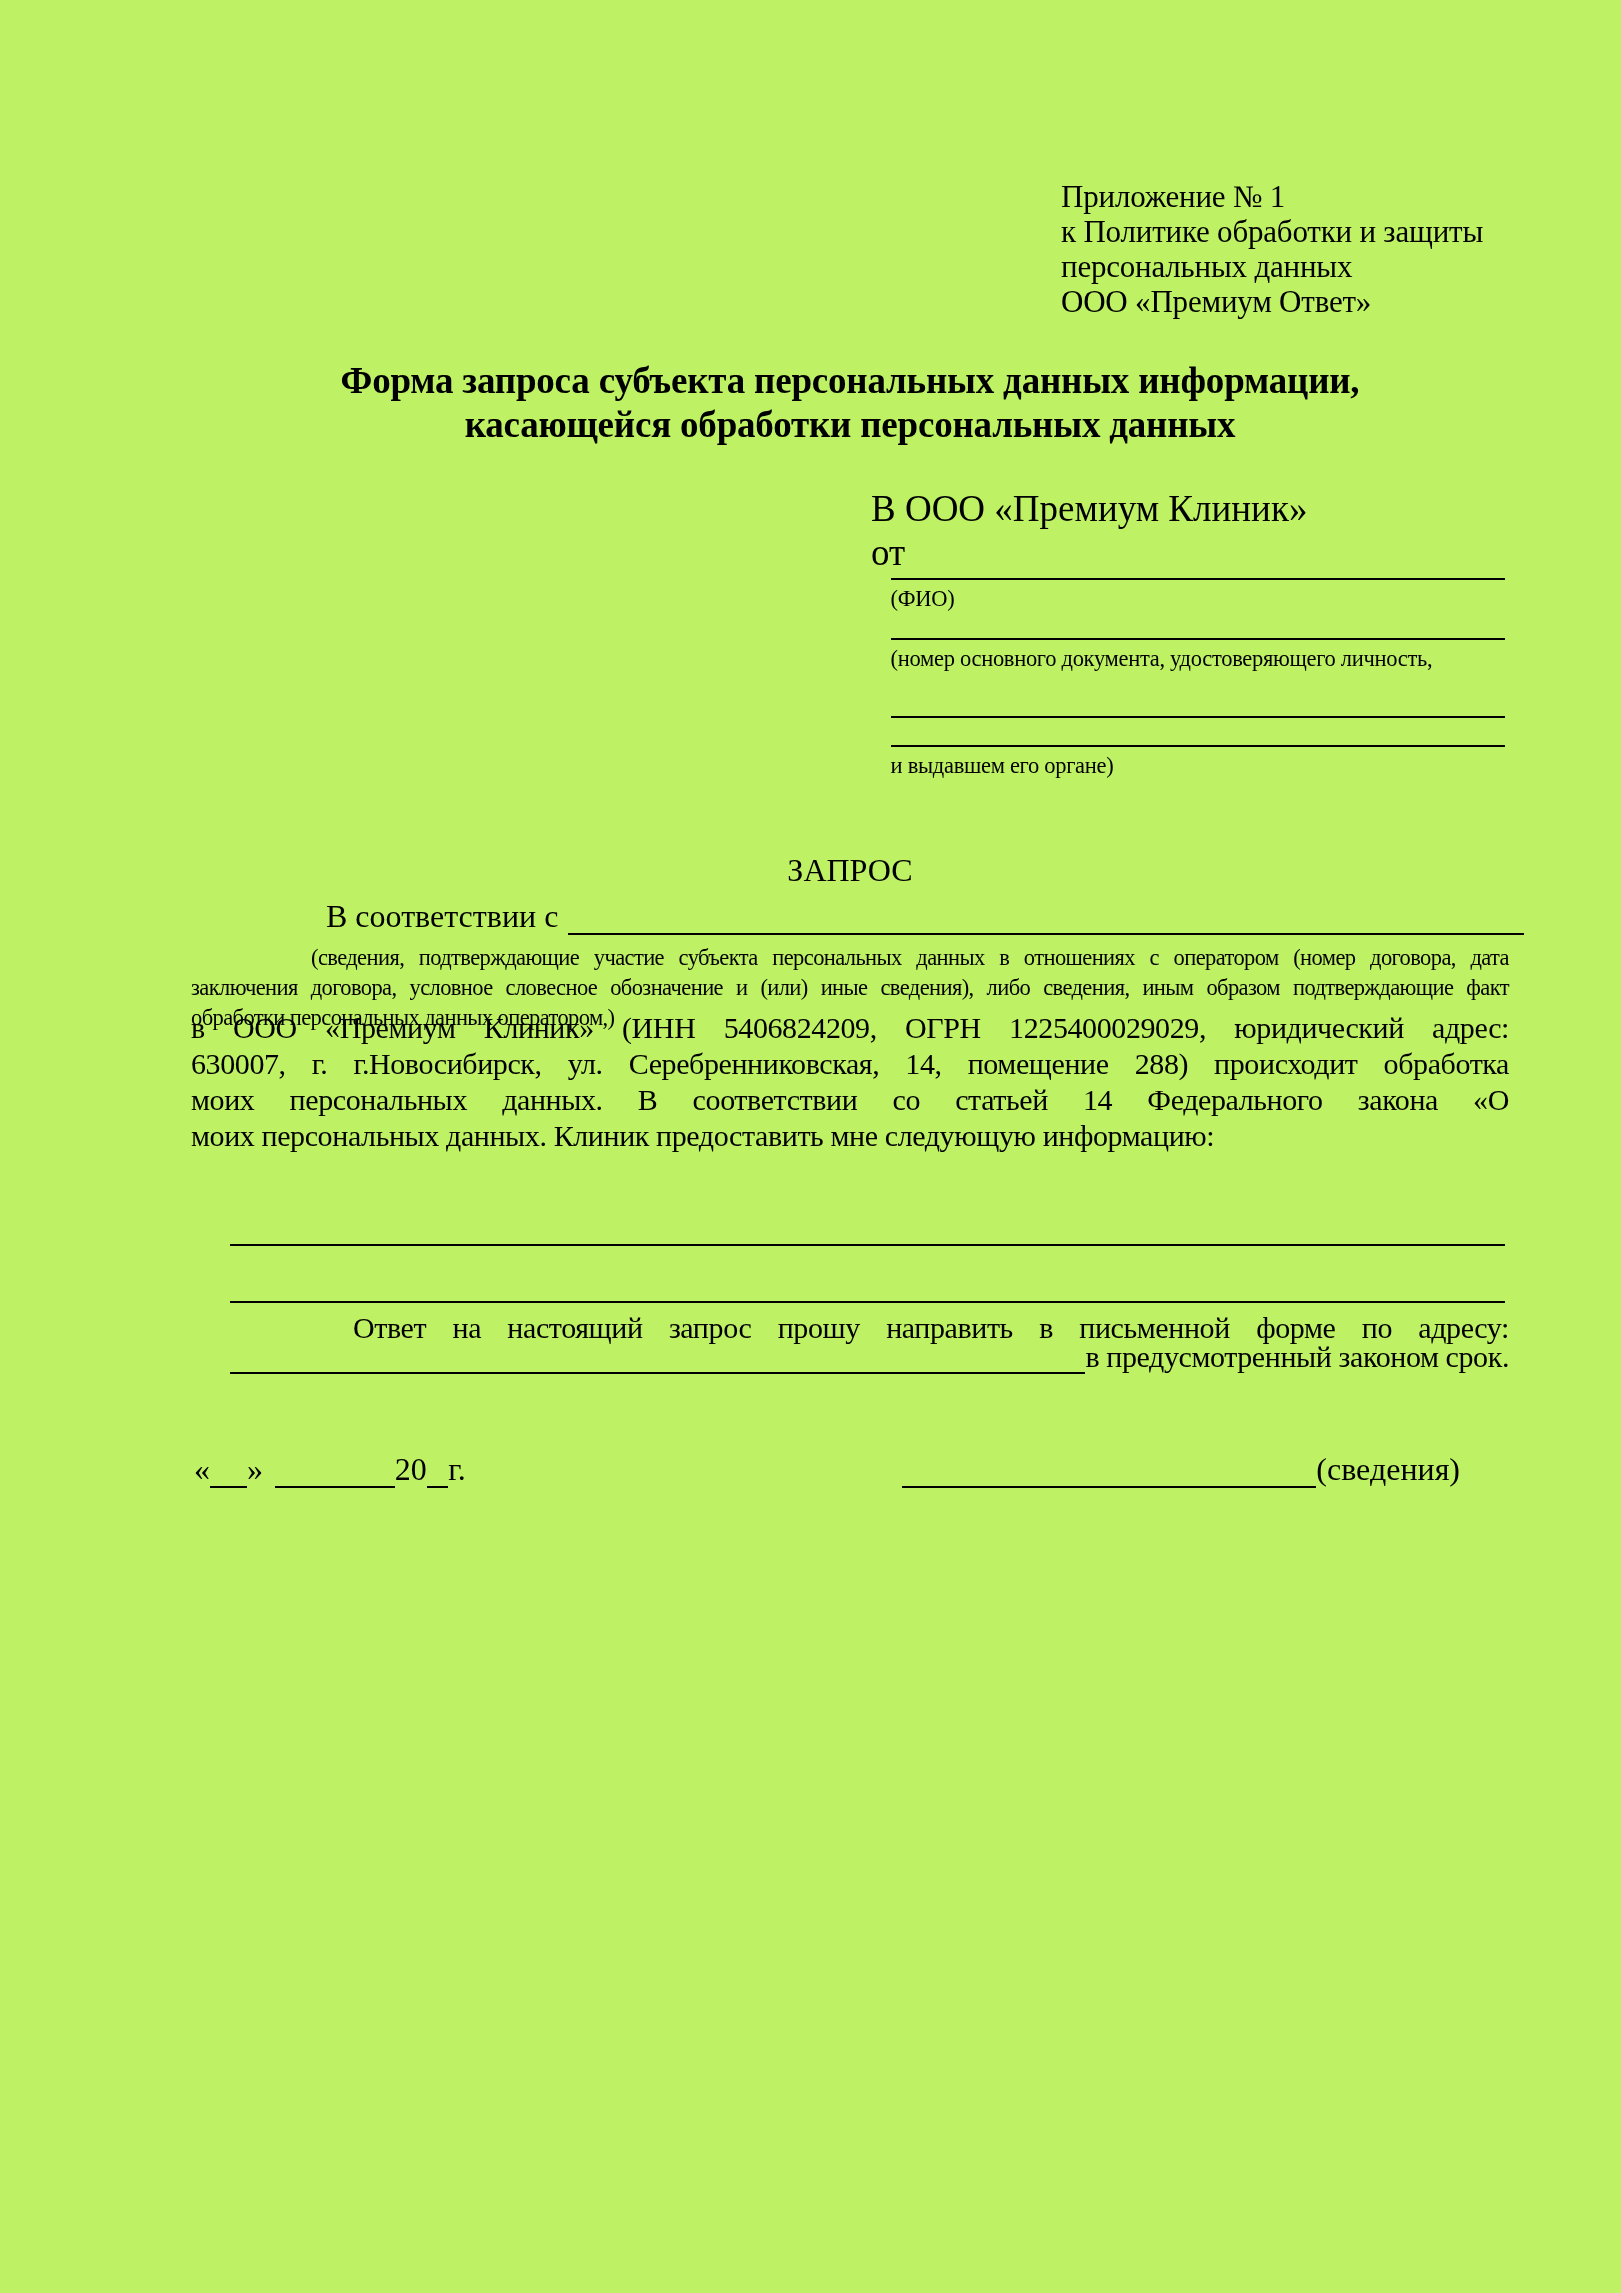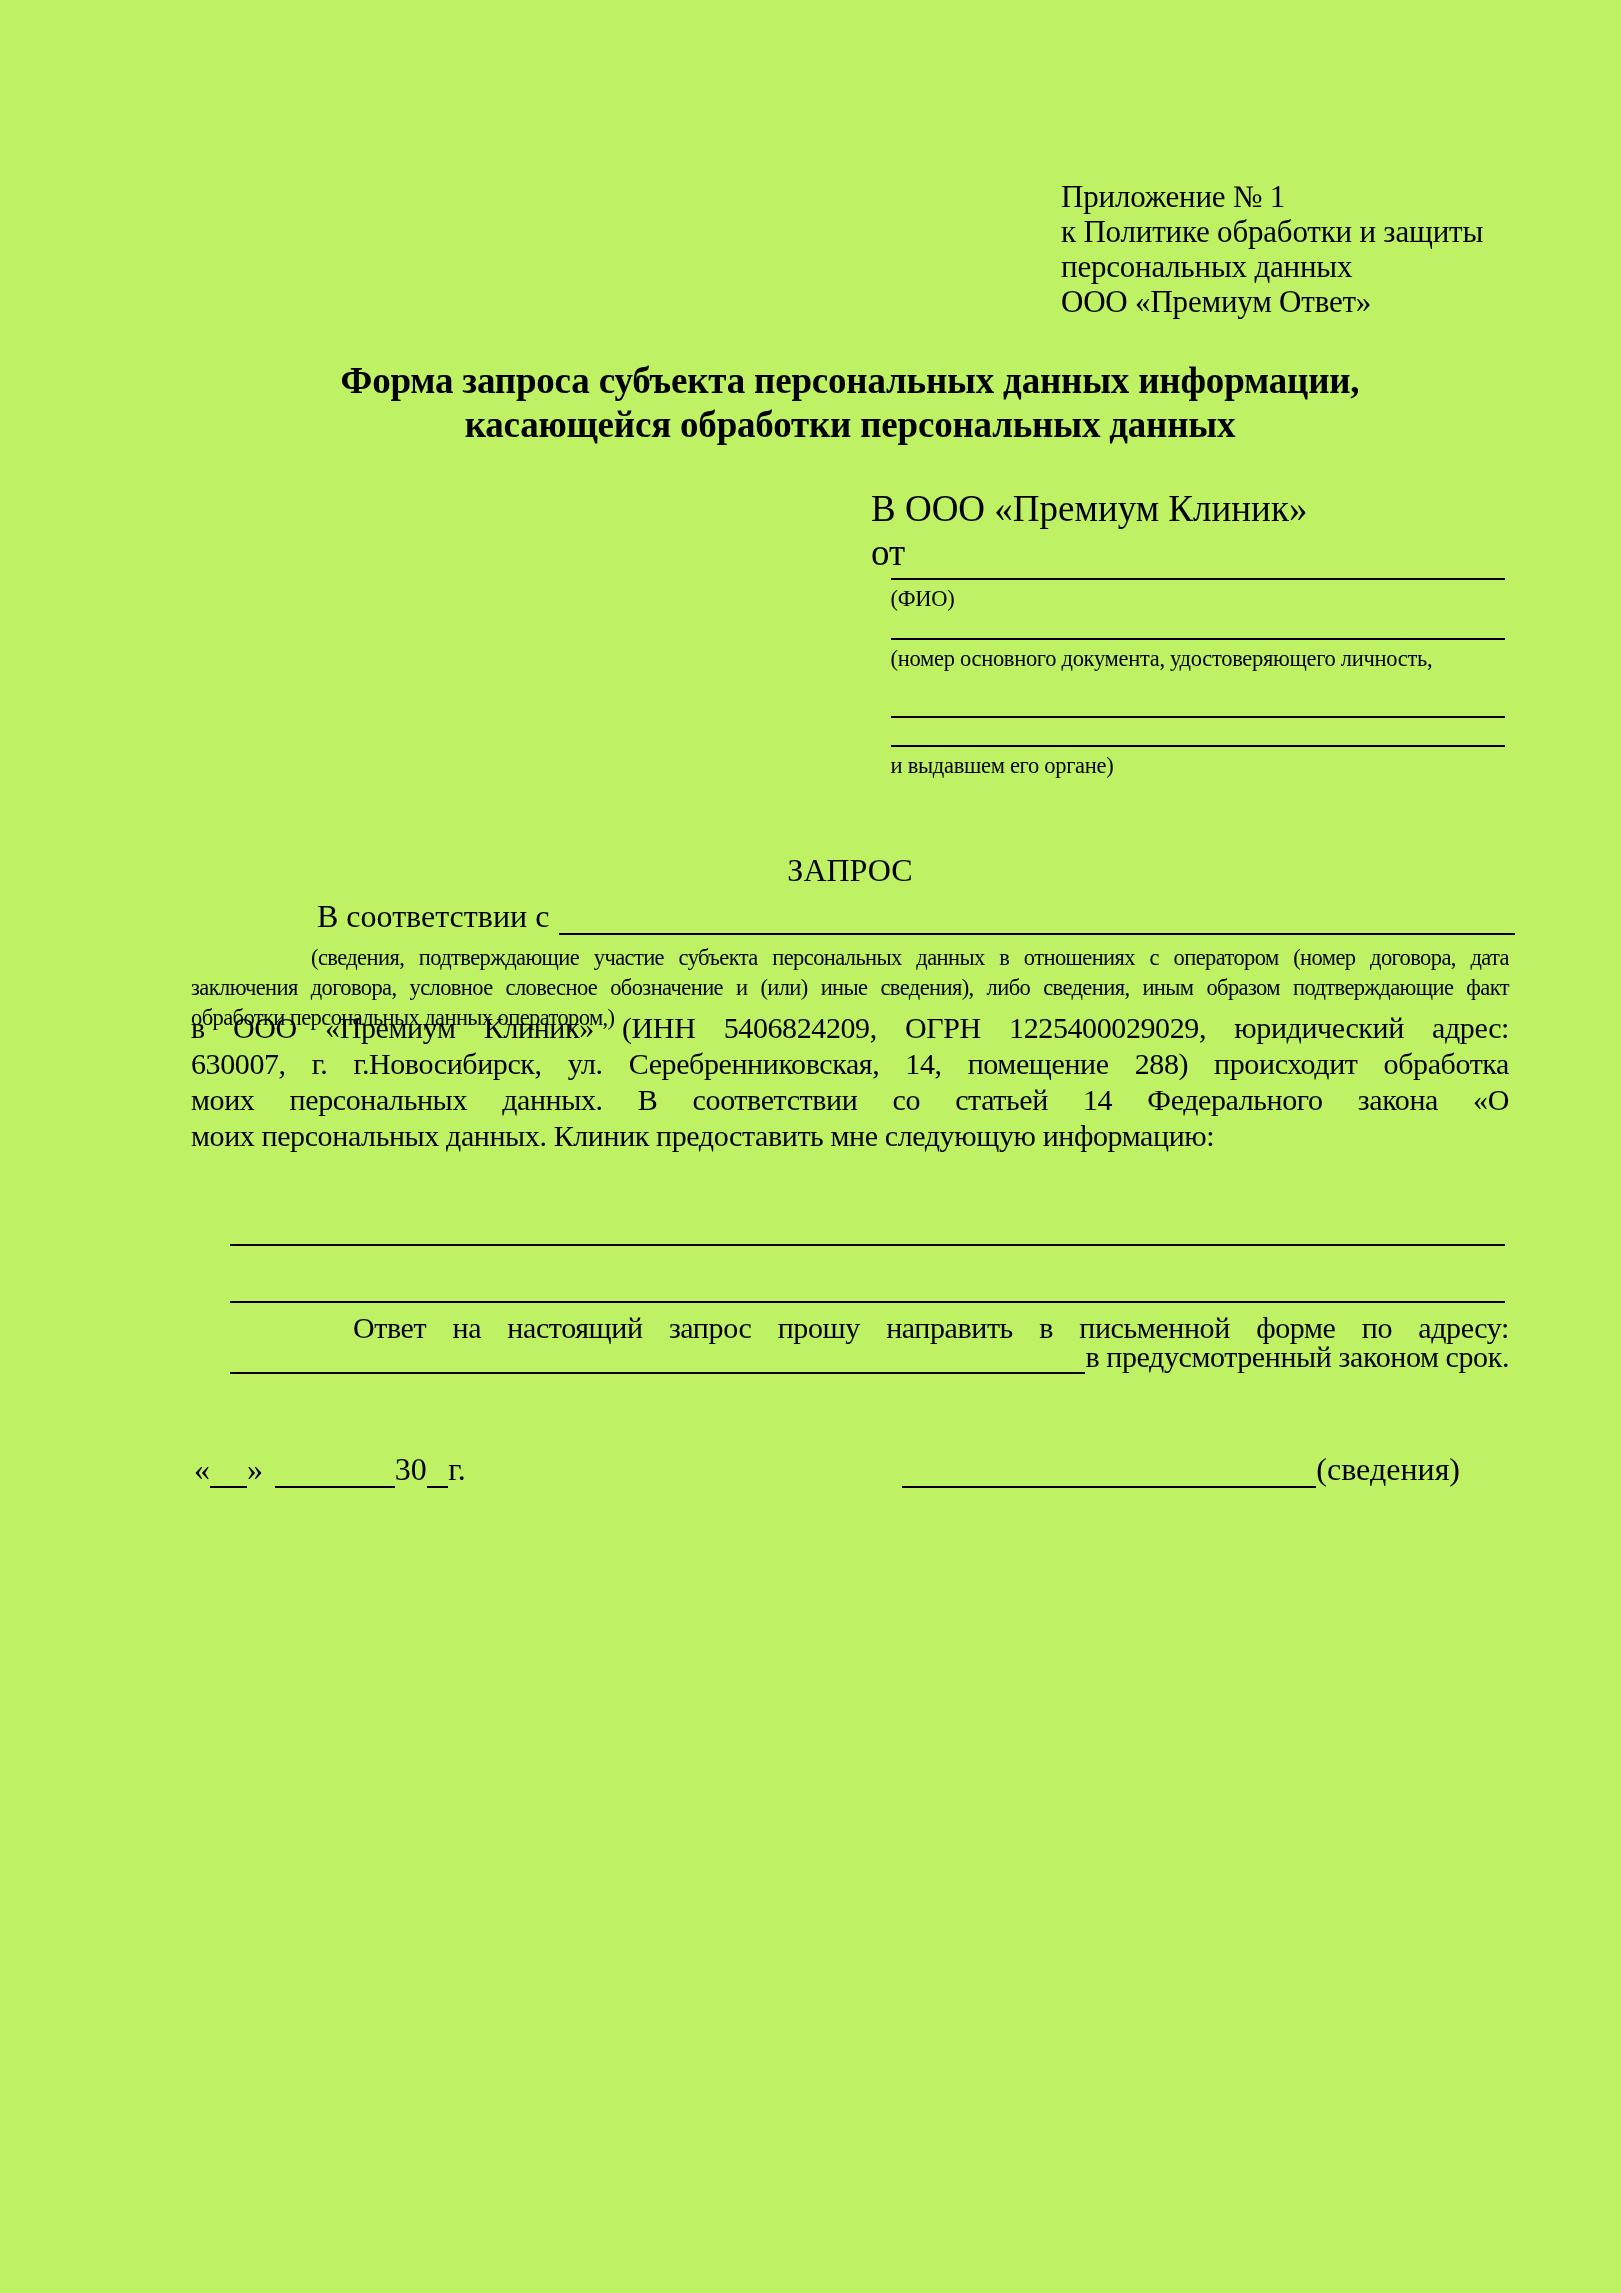--- a/index.html
+++ b/index.html
@@ -61,21 +61,21 @@
   .zapros {
     position: absolute;
     left: 191px; top: 851px; width: 1318px;
     text-align: center;
     font-size: 32px; line-height: 39px;
   }
 
   
   .sootv {
     position: absolute;
-    left: 197px; top: 898px; width: 1318px; height: 37px;
+    left: 206px; top: 898px; width: 1318px; height: 37px;
     display: flex; align-items: flex-end;
     padding-left: 120px; box-sizing: border-box;
     font-size: 32px;
   }
   .sootv .intro-text { margin-right: 9.8px; white-space: nowrap; }
   .fill-line { flex: 1; height: 5.9px; border-bottom: 2.9px solid #000; }
 
   
   .fineprint {
     position: absolute;
@@ -202,21 +202,21 @@
     <span class="fill-line"></span>
     <span class="resp2-text">в предусмотренный законом срок.</span>
   </div>
 
   <div class="datesig">
     <div class="dategroup">
       <span>«</span>
         <span class="us us-day"></span>
         <span>»</span>
         <span class="us us-month"></span>
-        <span>30</span>
+        <span>20</span>
         <span class="us us-yr"></span>
         <span>г.</span>
     </div>
     <div class="siggroup">
       <span class="fill-line"></span>
       <span class="sig-caption">(сведения)</span>
     </div>
   </div>
 
 </div>

